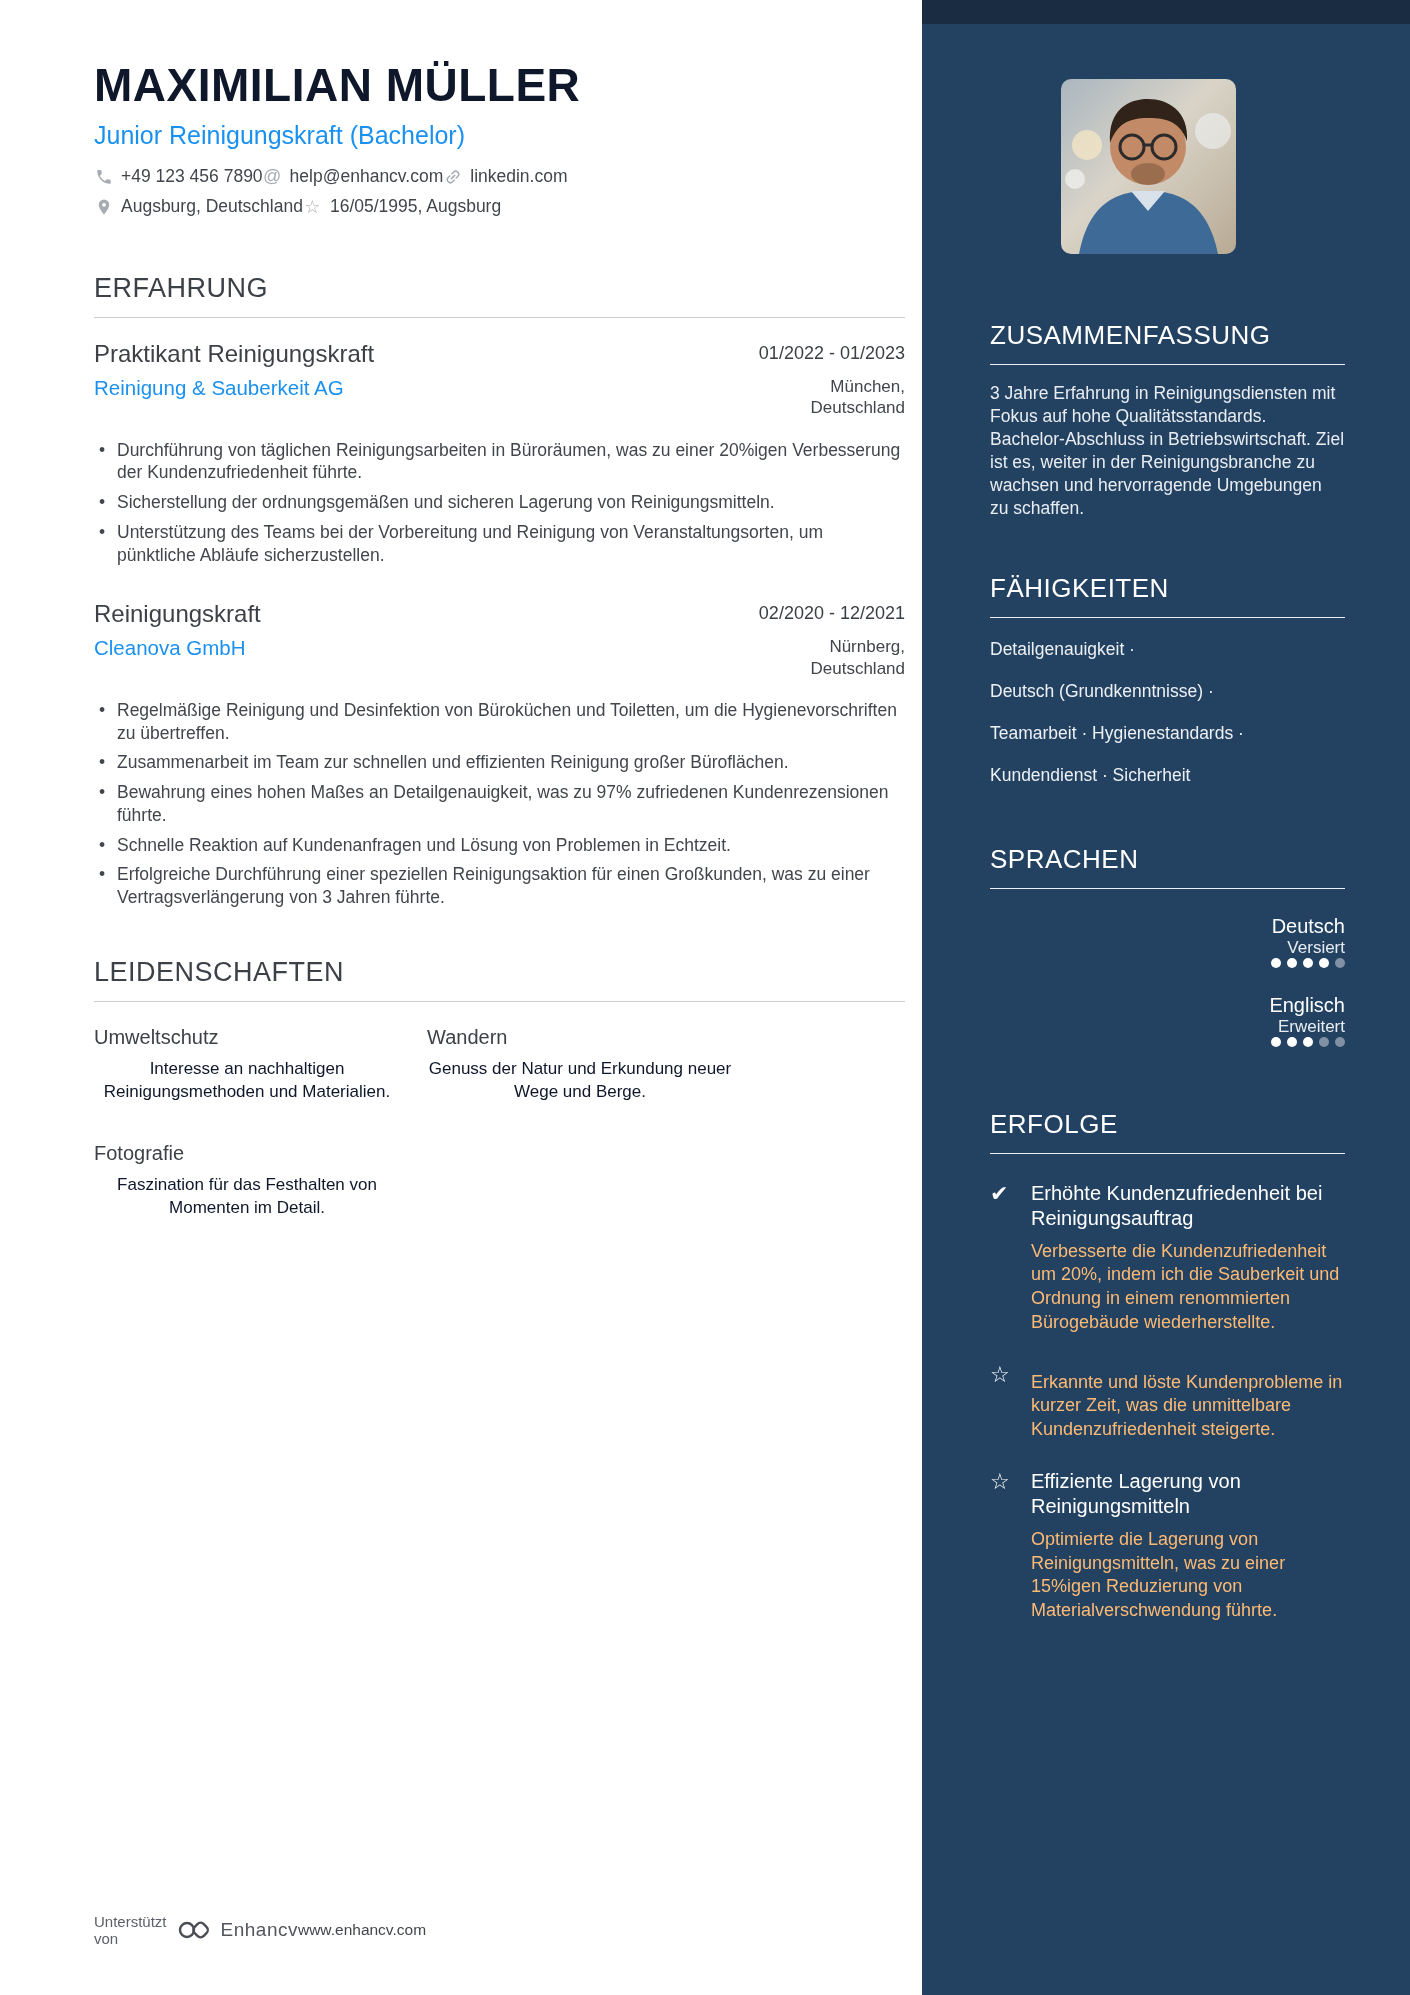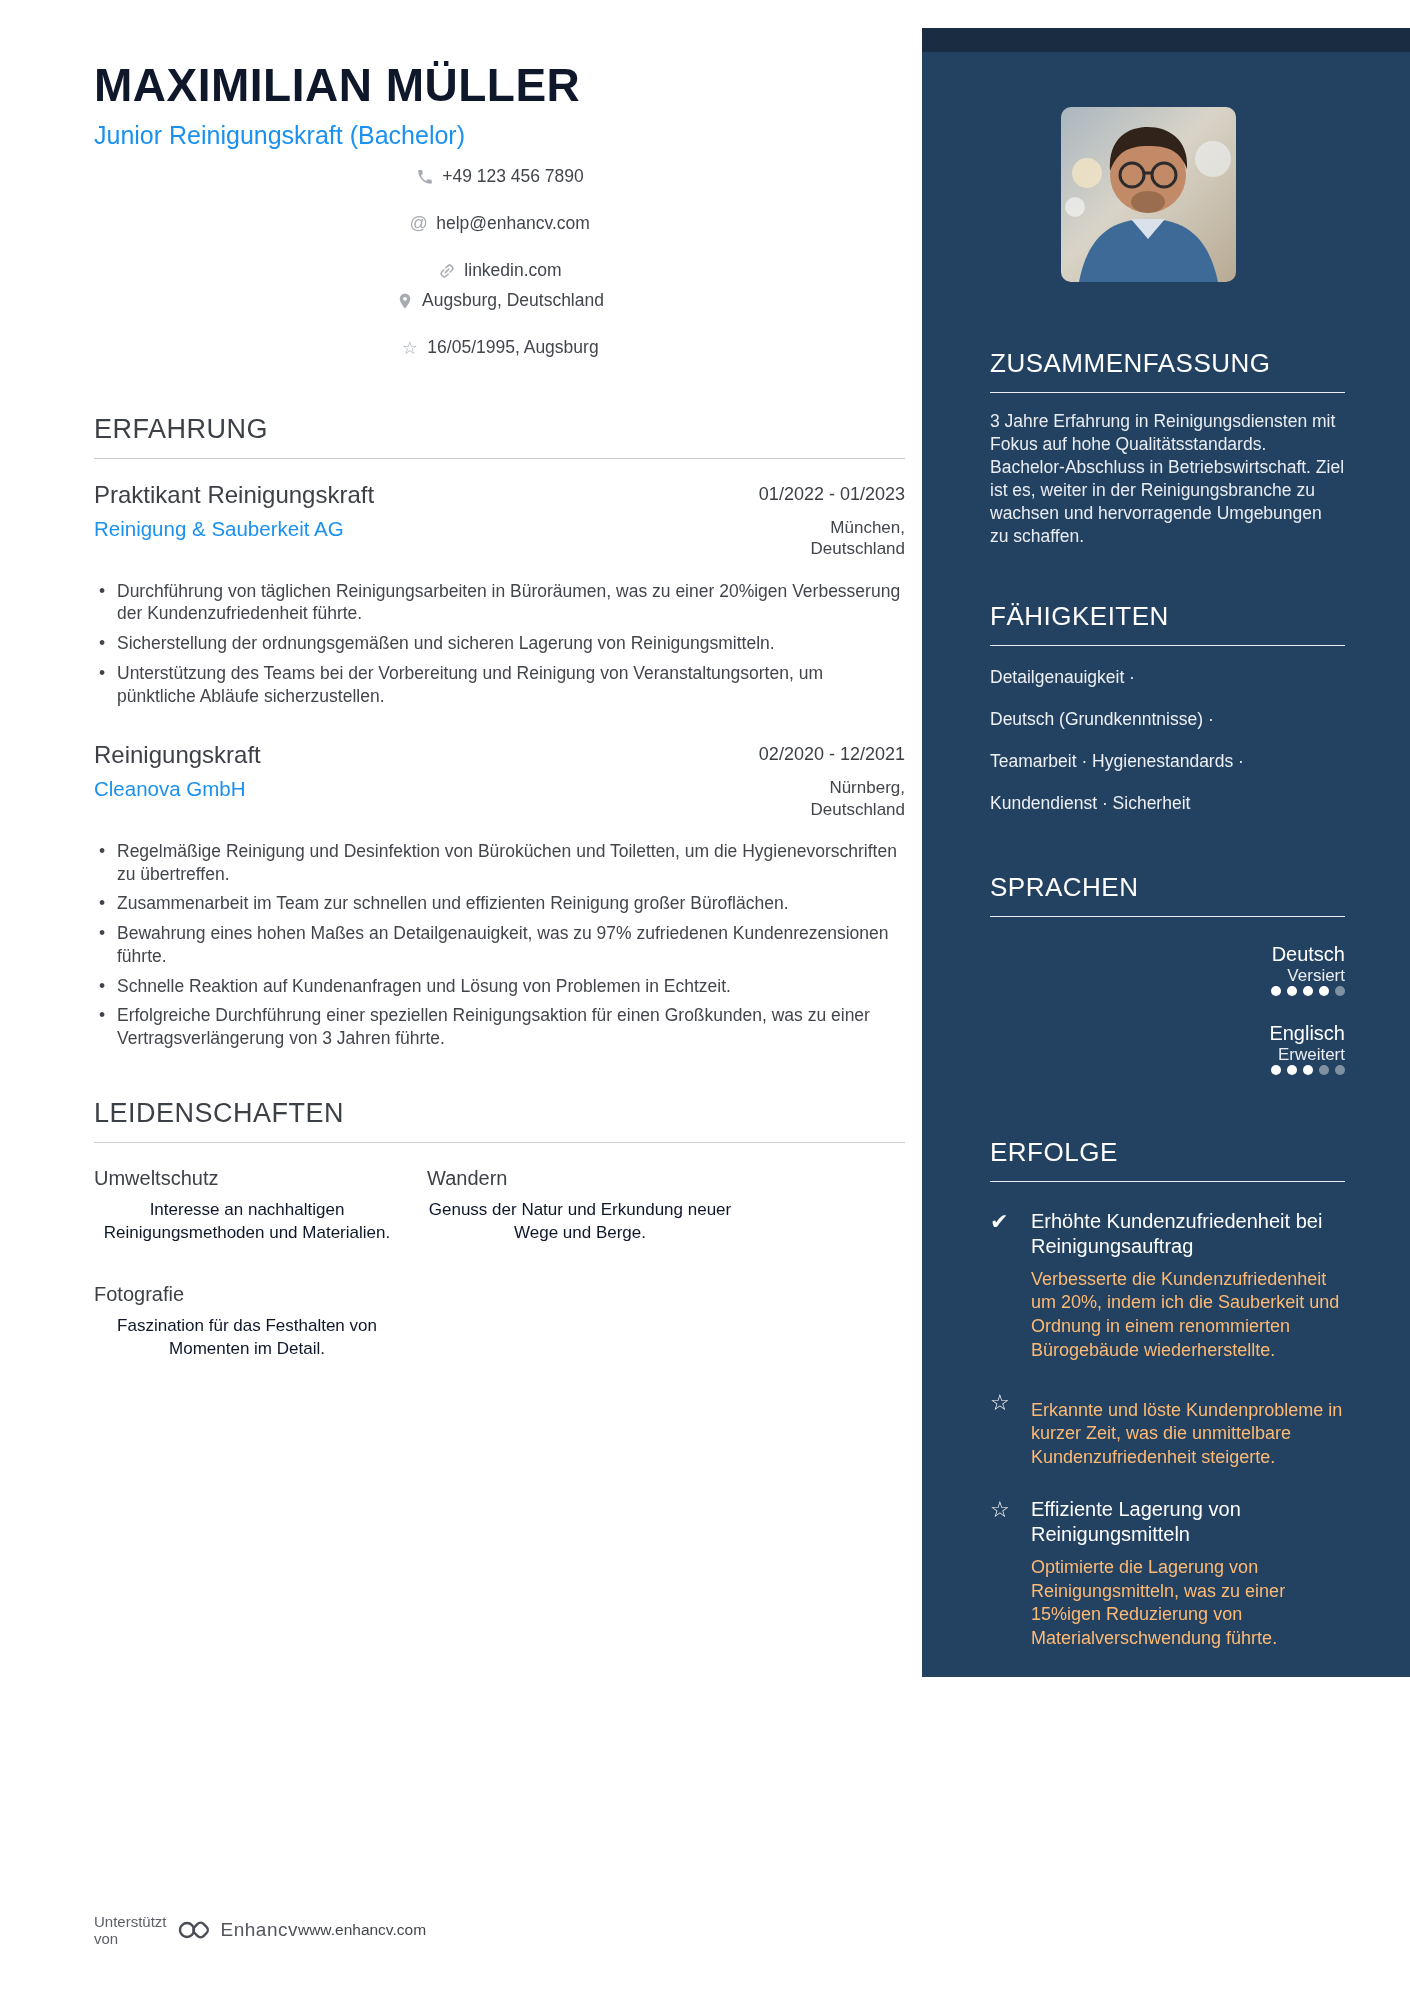--- a/index.html
+++ b/index.html
@@ -5,21 +5,21 @@
   * { box-sizing: border-box; margin: 0; padding: 0; }
   html,body { background:#fff; }
   body { font-family: "Liberation Sans", sans-serif; color:#42464c; }
   .page { position:relative; width:1410px; height:1995px; background:#fff; overflow:hidden; }
 
   
   .main { position:absolute; left:0; top:0; width:922px; height:1995px; padding:58px 17px 0 94px; }
   .name { font-size:46px; font-weight:700; color:#0f172a; letter-spacing:.5px; }
   .job-headline { font-size:25px; color:#1a91f0; margin-top:9px; }
   .contact-rows { margin-top:16px; }
-  .contact-row { display:flex; align-items:center; gap:26px; margin-top:9px;flex-direction:column; }
+  .contact-row { display:flex; align-items:center; margin-top:9px; }
   .contact-item { display:flex; align-items:center; gap:8px; font-size:17.5px; color:#42464c; }
   .cicon { width:19px; height:19px; display:inline-flex; align-items:center; justify-content:center; color:#a7acb3; font-size:18px; flex:none; }
   .cicon svg { width:18px; height:18px; fill:#a7acb3; }
 
   .section { margin-top:56px; }
   .sec-heading { font-size:27px; color:#3c4147; letter-spacing:.5px; font-weight:400; }
   .sec-rule { border:none; border-top:1px solid #cbcdd0; margin-top:13px; }
 
   .job { margin-top:22px; }
   .job + .job { margin-top:34px; }
@@ -37,21 +37,21 @@
   .passion-title { font-size:20px; color:#3d4147; font-weight:500; }
   .passion-text { margin-top:9px; font-size:17px; color:#0f172a; line-height:1.35;text-align:center; }
 
   .footer { position:absolute; left:94px; right:505px; bottom:48px; display:flex; justify-content:space-between; align-items:center; }
   .footer-left { display:flex; align-items:center; gap:11px; }
   .powered { font-size:15px; color:#5b5f66; }
   .brand { font-size:19px; color:#53575d; letter-spacing:.5px; }
   .website { font-size:15.5px; color:#42464c; }
 
   
-  .sidebar { position:absolute; right:0; top:0; width:488px; height:1649px; background:#234261; color:#fff;margin-top:28px; }
+  .sidebar { position:absolute; right:0; top:0; width:488px; height:1995px; background:#234261; color:#fff; }
   .side-strip { height:24px; width:100%; background:#1a2c42; }
   .photo-wrap { width:175px; height:175px; margin:55px 0 0 139px; border-radius:10px; overflow:hidden; }
   .side-content { padding:0 65px 0 68px; }
   .side-section .sec-heading-side { font-size:26px; color:#ffffff; letter-spacing:.5px; font-weight:400; }
   .side-rule { border:none; border-top:1.5px solid rgba(255,255,255,.92); margin-top:13px; }
   .summary-text { margin-top:17px; font-size:17.5px; line-height:1.32; color:#e9edf2; }
   .skill-line { font-size:17.5px; color:#edf0f4; margin-top:21px; }
   .lang-row { display:flex; align-items:flex-end; margin-top:26px;flex-direction:column; }
   .lang-name { font-size:20px; flex:1.15; }
   .lang-level { font-size:17px; color:#e9edf2; flex:1; }

